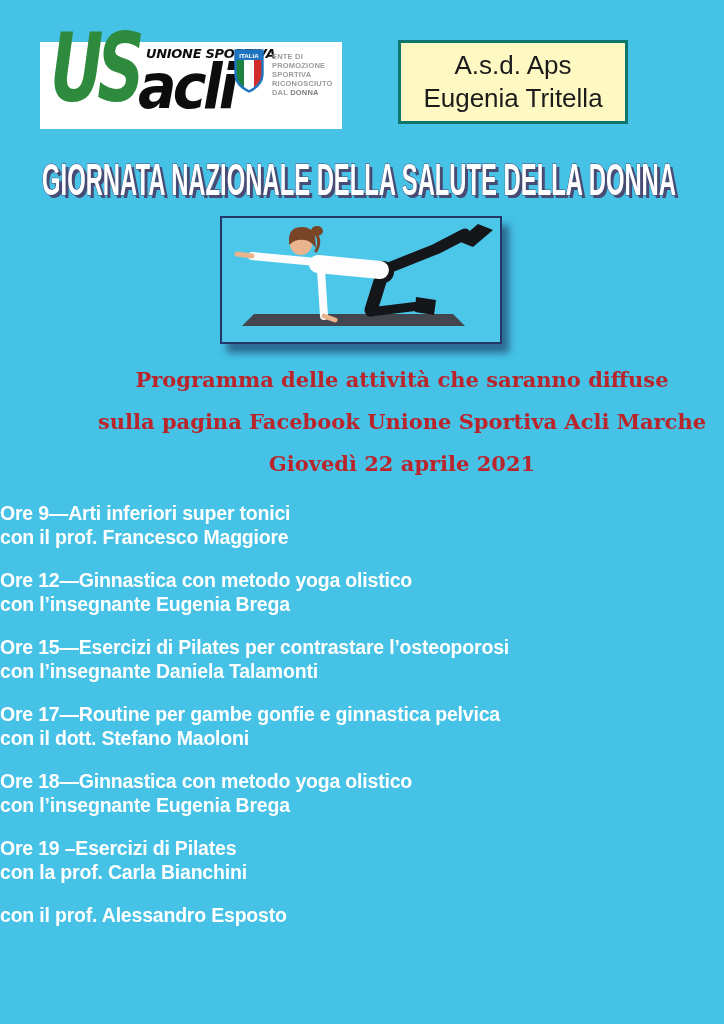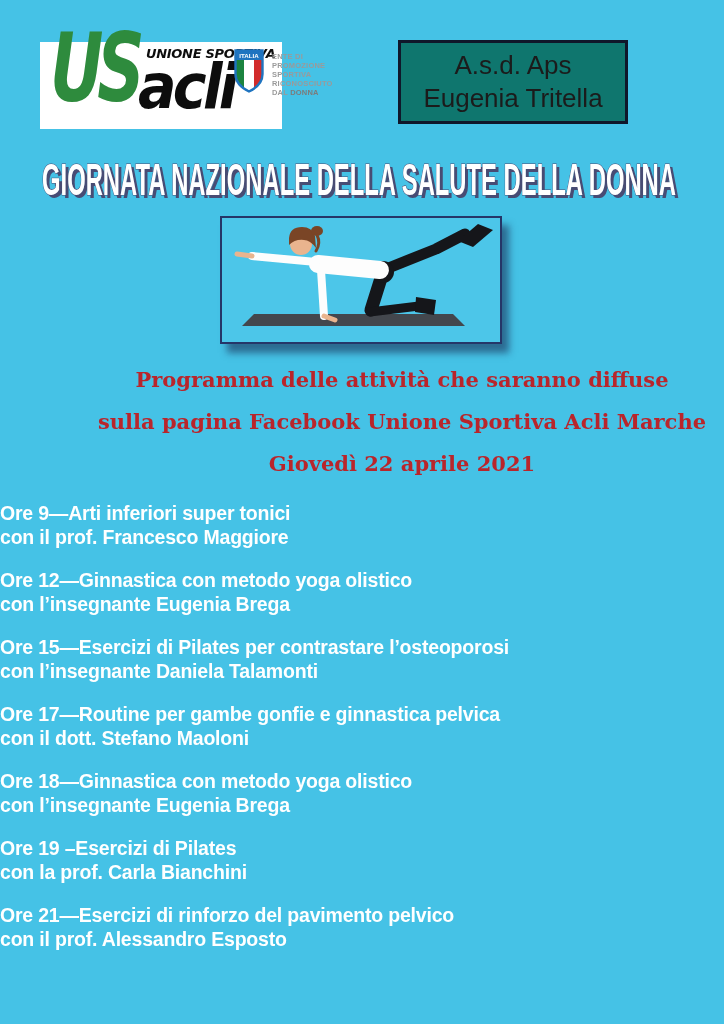--- a/index.html
+++ b/index.html
@@ -3,21 +3,21 @@
 <meta charset="utf-8">
 <style>
   html,body{margin:0;padding:0;background:#9fb3bb;}
   .page{
     position:relative; width:724px; height:1024px; margin:0 auto;
     background:#45c2e6; overflow:hidden;
     font-family:"Liberation Sans",sans-serif;
   }
 
   
-  .logo-box{position:absolute; left:40px; top:42px; width:242px; height:87px; background:#ffffff;}
+  .logo-box{position:absolute; left:40px; top:42px; width:302px; height:87px; background:#ffffff;}
   .logo-us{
     position:absolute; left:10px; top:-20px;
     font-family:"DejaVu Sans",sans-serif; font-style:italic; font-weight:900;
     font-size:94px; line-height:1; letter-spacing:-9px; color:#2e8b3d;
     transform:scaleX(.70); transform-origin:0 0;
   }
   .logo-tagline{
     position:absolute; left:106px; top:4px;
     font-family:"DejaVu Sans",sans-serif; font-style:italic; font-weight:bold;
     font-size:13px; color:#0e0e0e; letter-spacing:-.3px; white-space:nowrap;
@@ -32,21 +32,21 @@
   .coni-text{
     position:absolute; left:232px; top:10px; width:70px;
     font-size:7.5px; line-height:9px; color:#9a9a9a; font-weight:bold;
     letter-spacing:.2px;
   }
   .coni-text .coni-strong{color:#7c7c7c;}
 
   
   .org-box{
     position:absolute; left:398px; top:40px; width:224px; height:78px;
-    background:#0f766e; border:3px solid #0f172a;
+    background:#fef9c3; border:3px solid #0f766e;
     display:flex; flex-direction:column; justify-content:center; align-items:center;
     font-size:26px; line-height:33px; color:#1b1b1b;
   }
 
   
   .title-wrap{position:absolute; left:30px; top:156px; width:664px; height:54px;text-decoration:underline;}
   .title-wrap text{
     font-family:"Liberation Sans",sans-serif; font-weight:bold; font-size:44px;
   }
   .t-shadow{fill:#484c74;}
@@ -176,18 +176,17 @@
     </div>
     <div class="entry">
       <div>Ore 18—Ginnastica con metodo yoga olistico</div>
       <div>con l’insegnante Eugenia Brega</div>
     </div>
     <div class="entry">
       <div>Ore 19 –Esercizi di Pilates</div>
       <div>con la prof.  Carla Bianchini</div>
     </div>
     <div class="entry">
-      <div>Ore 21—Esercizi di rinforzo del pavimento pelvico</div>
       <div>con il prof. Alessandro Esposto</div>
     </div>
   </div>
 
 </div>
 
 </body></html>

